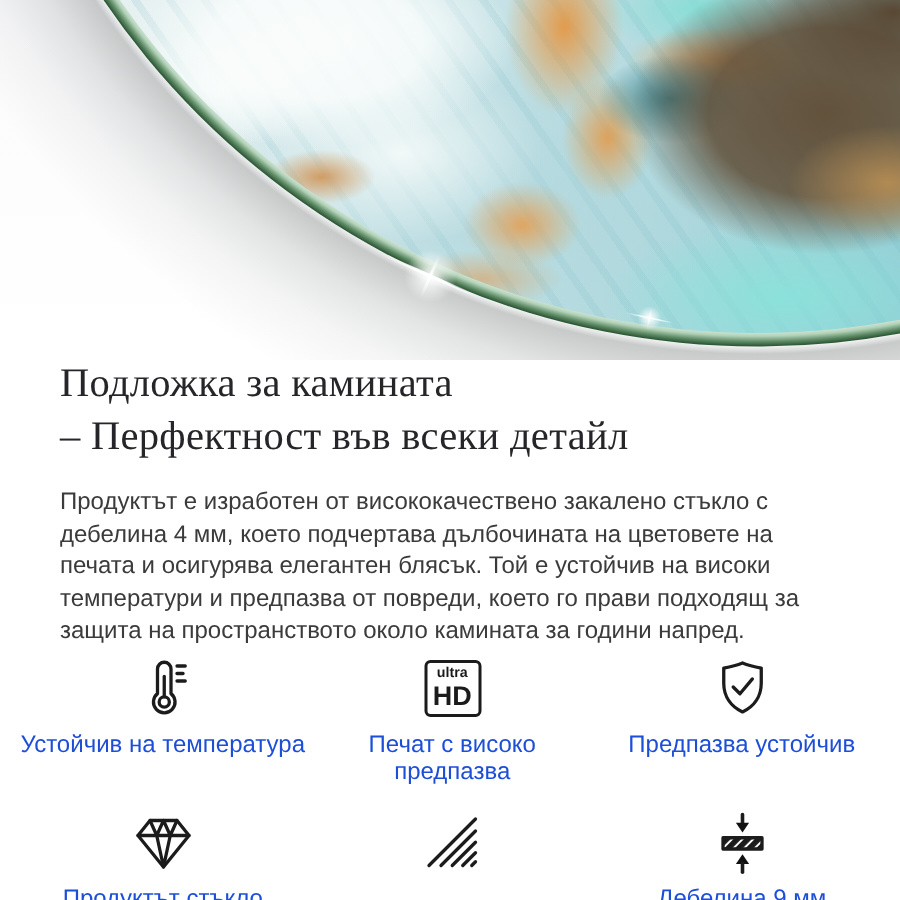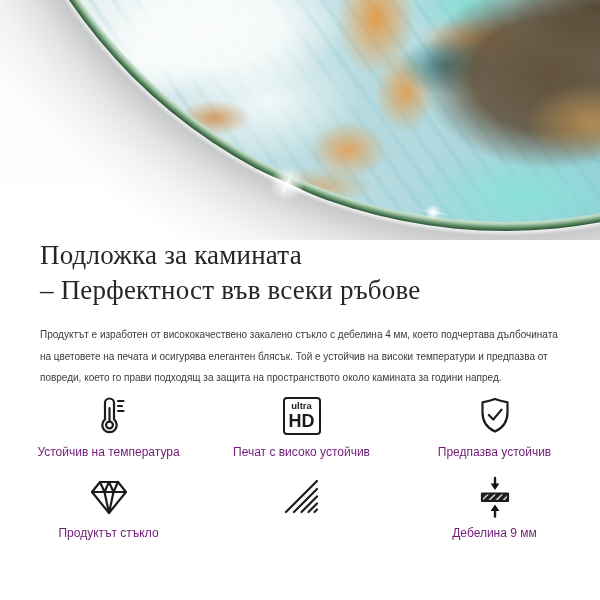--- a/index.html
+++ b/index.html
@@ -71,35 +71,35 @@
     margin: -2px 40px 16px;
     font-family: "Liberation Serif", "DejaVu Serif", serif;
     font-weight: 400;
     font-size: 27px;
     line-height: 35px;
     color: #26262a;
     letter-spacing: 0.2px;
   }
   .desc {
     margin: 9px 36px 0 40px;
-    font-size: 10px;
+    font-size: 16px;
     line-height: 21.5px;
     color: #3b3b3b;
   }
 
   
   .features {
     margin: 4px 0 0 12px;
     display: grid;
     grid-template-columns: repeat(3, 193px);
     row-gap: 15px;
   }
   .feature { display: flex; flex-direction: column; align-items: center; }
   .icon-wrap { height: 46px; display: flex; align-items: center; justify-content: center; }
-  .feature-label { margin-top: 6px; font-size: 12px; color: #701a75; text-align: center; }
+  .feature-label { margin-top: 6px; font-size: 16px; color: #1d4ed8; text-align: center; }
 
   .uhd-box {
     width: 38px; height: 38px; border: 2.6px solid #1b1b1b; border-radius: 4px;
     display: flex; flex-direction: column; align-items: center; justify-content: center;
     color: #1b1b1b; line-height: 1;
   }
   .uhd-top { font-size: 9.5px; font-weight: 700; letter-spacing: 0; }
   .uhd-bottom { font-size: 18px; font-weight: 800; margin-top: 1px; }
 
   svg.ic { stroke: #1c1c1c; fill: none; stroke-width: 2.2; stroke-linecap: round; stroke-linejoin: round; }
@@ -110,21 +110,21 @@
 <div class="hero">
   <div class="disc-shadow"></div>
   <div class="disc-rim"></div>
   <div class="disc-marble"></div>
   <div class="sparkle main"></div>
   <div class="sparkle mini"></div>
 </div>
 
 <h1 class="title">
   <span style="display:block">Подложка за камината</span>
-  <span style="display:block">– Перфектност във всеки ръбове</span>
+  <span style="display:block">– Перфектност във всеки детайл</span>
 </h1>
 
 <p class="desc">Продуктът е изработен от висококачествено закалено стъкло с дебелина 4 мм, което подчертава дълбочината на цветовете на печата и осигурява елегантен блясък. Той е устойчив на високи температури и предпазва от повреди, което го прави подходящ за защита на пространството около камината за години напред.</p>
 
 <div class="features">
 
   <div class="feature">
     <div class="icon-wrap">
       <svg class="ic" width="44" height="44" viewBox="0 0 44 44">
         <path d="M18 9 A4.5 4.5 0 0 1 27 9 L27 25.4 A7.2 7.2 0 1 1 18 25.4 Z"></path>
@@ -138,21 +138,21 @@
     <div class="feature-label">Устойчив на температура</div>
   </div>
 
   <div class="feature">
     <div class="icon-wrap">
       <div class="uhd-box">
         <span class="uhd-top">ultra</span>
         <span class="uhd-bottom">HD</span>
       </div>
     </div>
-    <div class="feature-label">Печат с високо устойчив</div>
+    <div class="feature-label">Печат с високо предпазва</div>
   </div>
 
   <div class="feature">
     <div class="icon-wrap">
       <svg class="ic" width="44" height="44" viewBox="0 0 44 44">
         <path d="M22 5 C26 6.6 30.8 7.7 34.5 8.4 V18.5 C34.5 27.6 29.3 34.2 22 37.6 C14.7 34.2 9.5 27.6 9.5 18.5 V8.4 C13.2 7.7 18 6.6 22 5 Z"></path>
         <path d="M15.8 21 L20.3 25.5 L28.6 15.6"></path>
       </svg>
     </div>
     <div class="feature-label">Предпазва устойчив</div>

